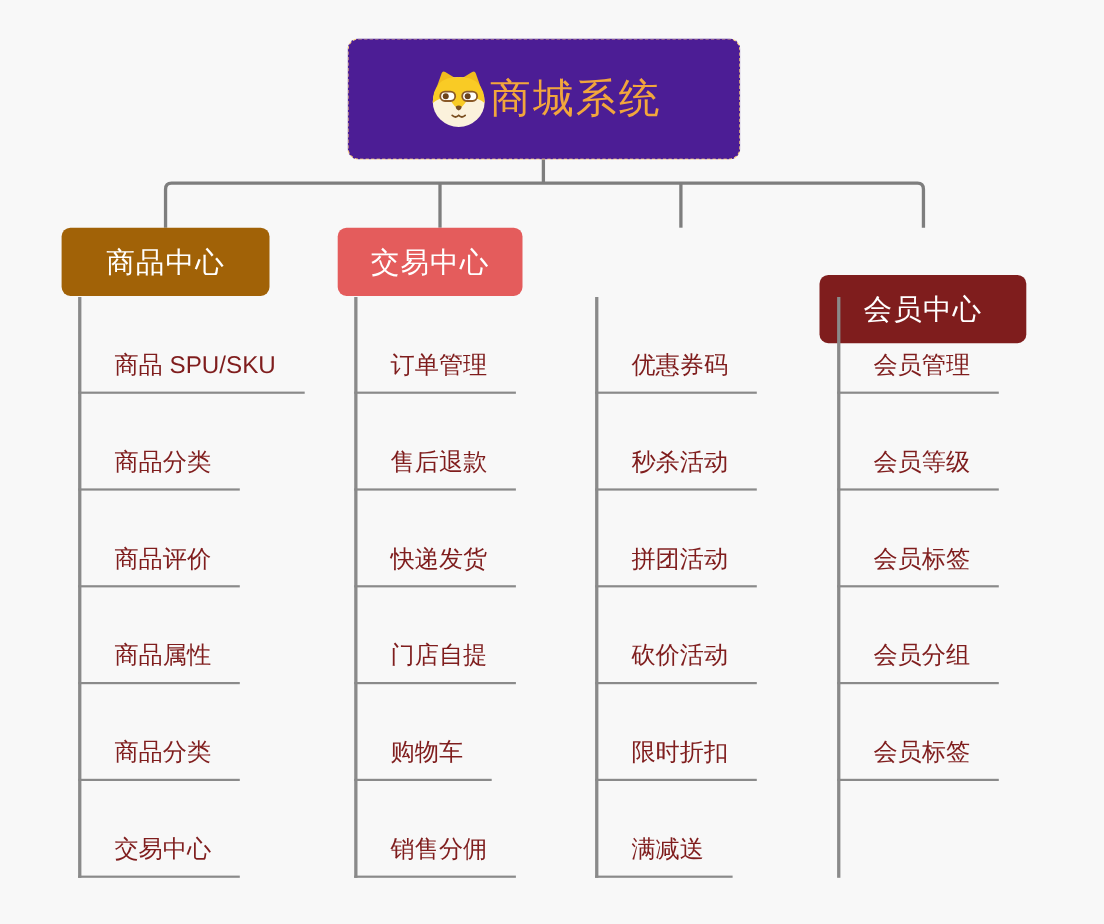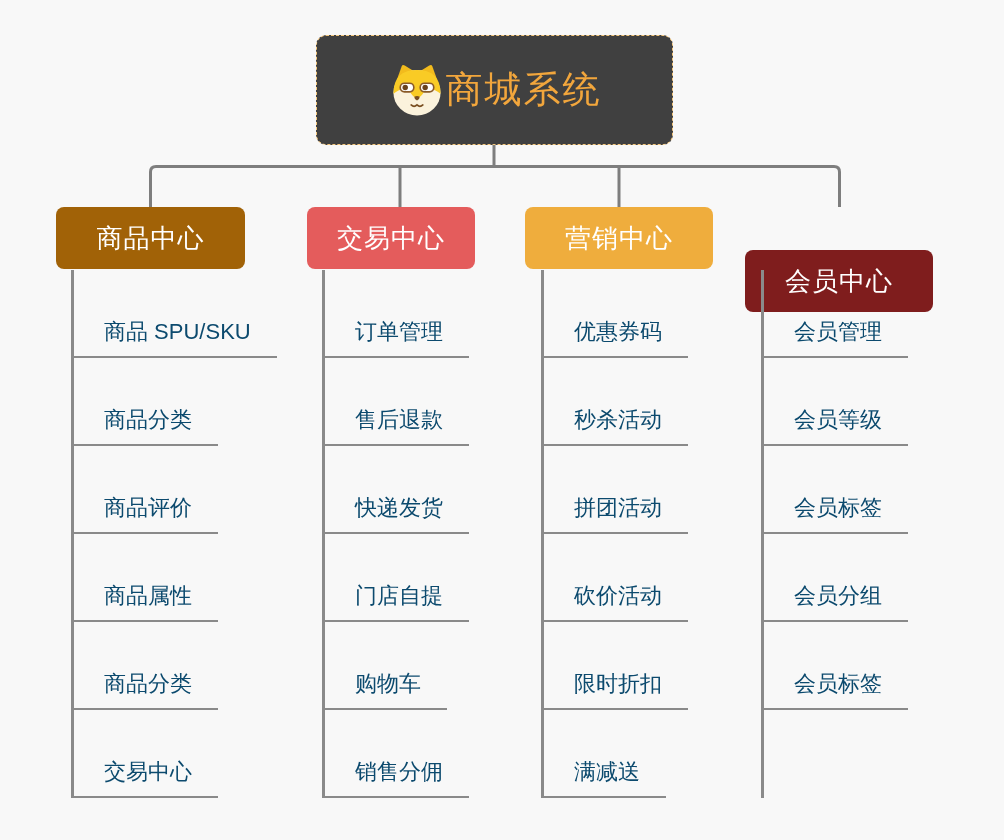--- a/index.html
+++ b/index.html
@@ -20,21 +20,21 @@
     left: 0; top: 0;
     width: 1004px; height: 840px;
     pointer-events: none;
   }
 
   
   .root-node {
     position: absolute;
     left: 316px; top: 35px;
     width: 357px; height: 110px;
-    background: #404040;
+    background: #4c1d95;
     border: 1px dashed #f6c87e;
     border-radius: 10px;
     display: flex;
     align-items: center;
     justify-content: center;
     cursor: default;
   }
   .root-label {
     font-size: 37px;
     letter-spacing: 2px;
@@ -80,21 +80,21 @@
   .child-row {
     height: 88px;
     display: flex;
     align-items: flex-end;
   }
   .child-label {
     display: inline-block;
     width: max-content;
     white-space: nowrap;
     font-size: 22px;
-    color: #0c4a6e;
+    color: #7f1d1d;
     padding: 0 26px 9px 33px;
     border-bottom: 2px solid #8a8a8a;
     cursor: default;
   }
 </style>
 </head>
 <body>
 
 <div class="canvas">
 
@@ -118,21 +118,20 @@
       <ellipse cx="19" cy="26.3" rx="3" ry="3" fill="#6b431c"></ellipse>
       <ellipse cx="41" cy="26.3" rx="3" ry="3" fill="#6b431c"></ellipse>
       <path d="M29 36.5 Q32 34.5 35 36.5 Q35 39.5 32 40.5 Q29 39.5 29 36.5 Z" fill="#7a4f21"></path>
       <path d="M25.5 45.5 Q28.8 48.5 32 45.5 Q35.2 48.5 38.5 45.5" stroke="#7a4f21" stroke-width="1.8" fill="none" stroke-linecap="round"></path>
     </svg>
     <span class="root-label">商城系统</span>
   </div>
 
   <div class="branch-node b0" style="background: #a16207;">商品中心</div>
   <div class="branch-node b1" style="background: rgb(228, 92, 92);">交易中心</div>
-  <div class="branch-node b2" style="background: rgb(239, 173, 61);">营销中心</div>
   <div class="branch-node b3" style="background: #7f1d1d; margin-top: 43px;">会员中心</div>
 
   <div class="column c0">
     <div class="trunk"></div>
     <div class="child-row">
         <span class="child-label">商品 SPU/SKU</span>
       </div>
     <div class="child-row">
         <span class="child-label">商品分类</span>
       </div>

